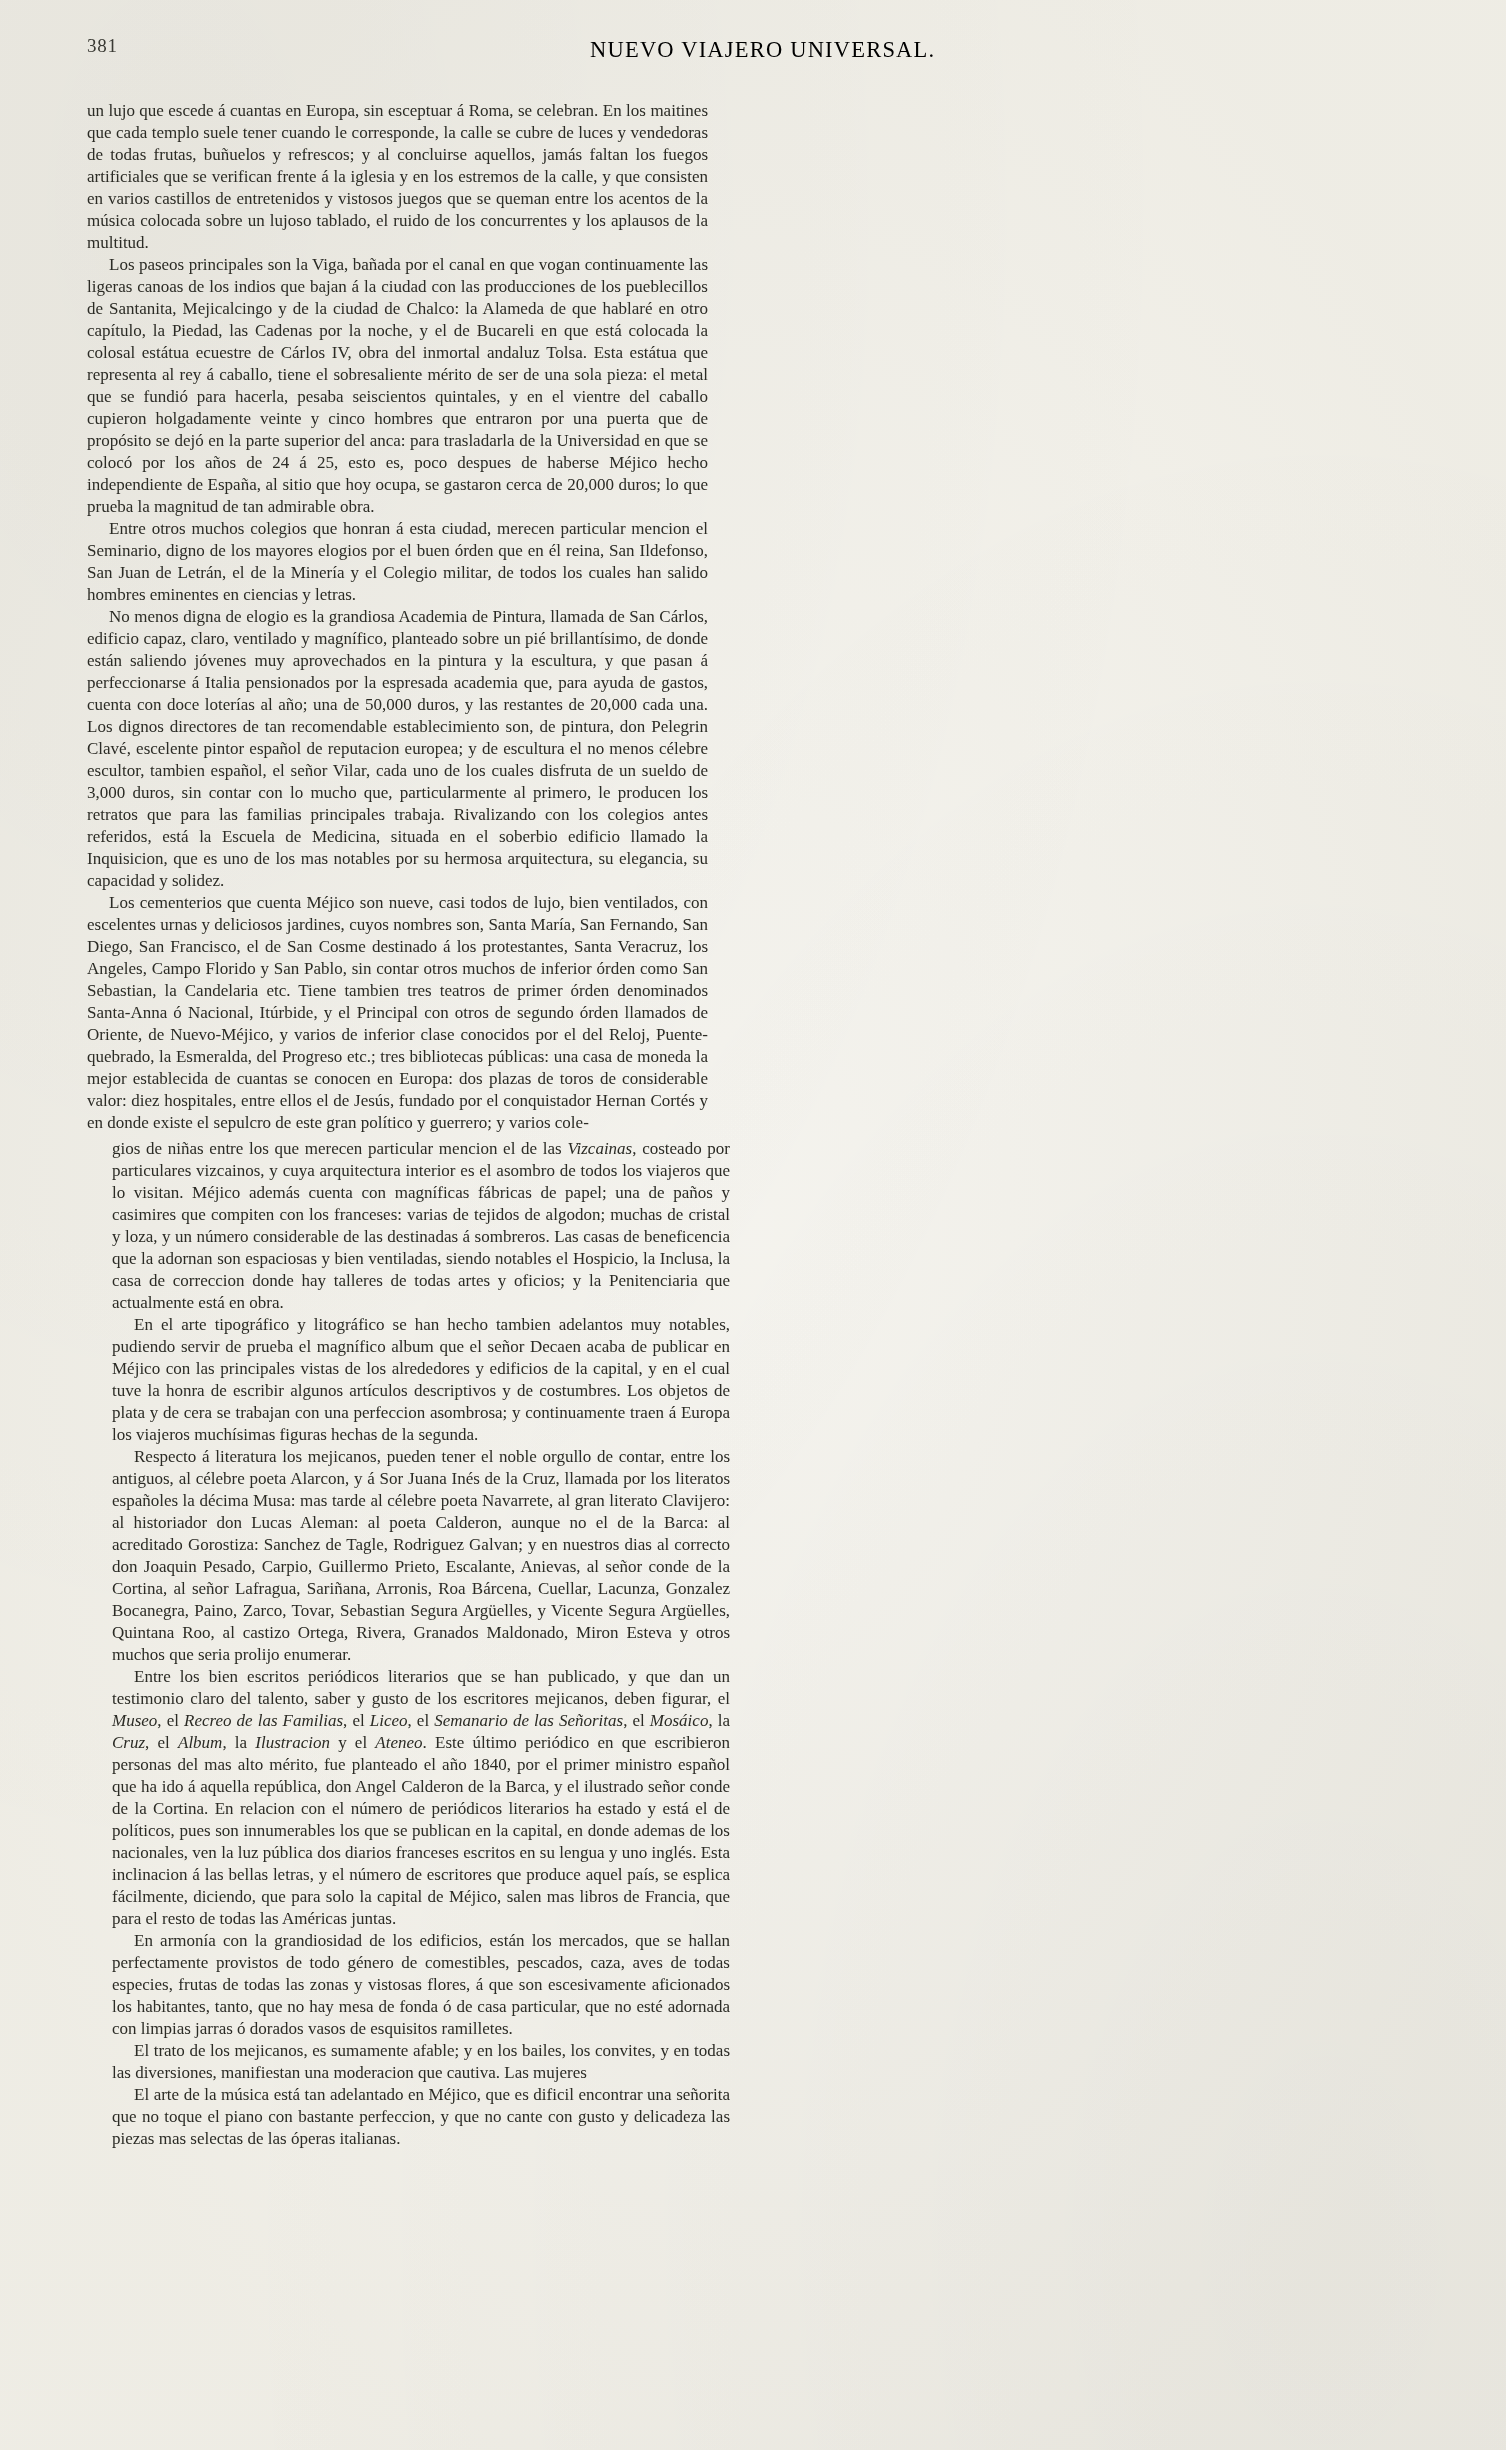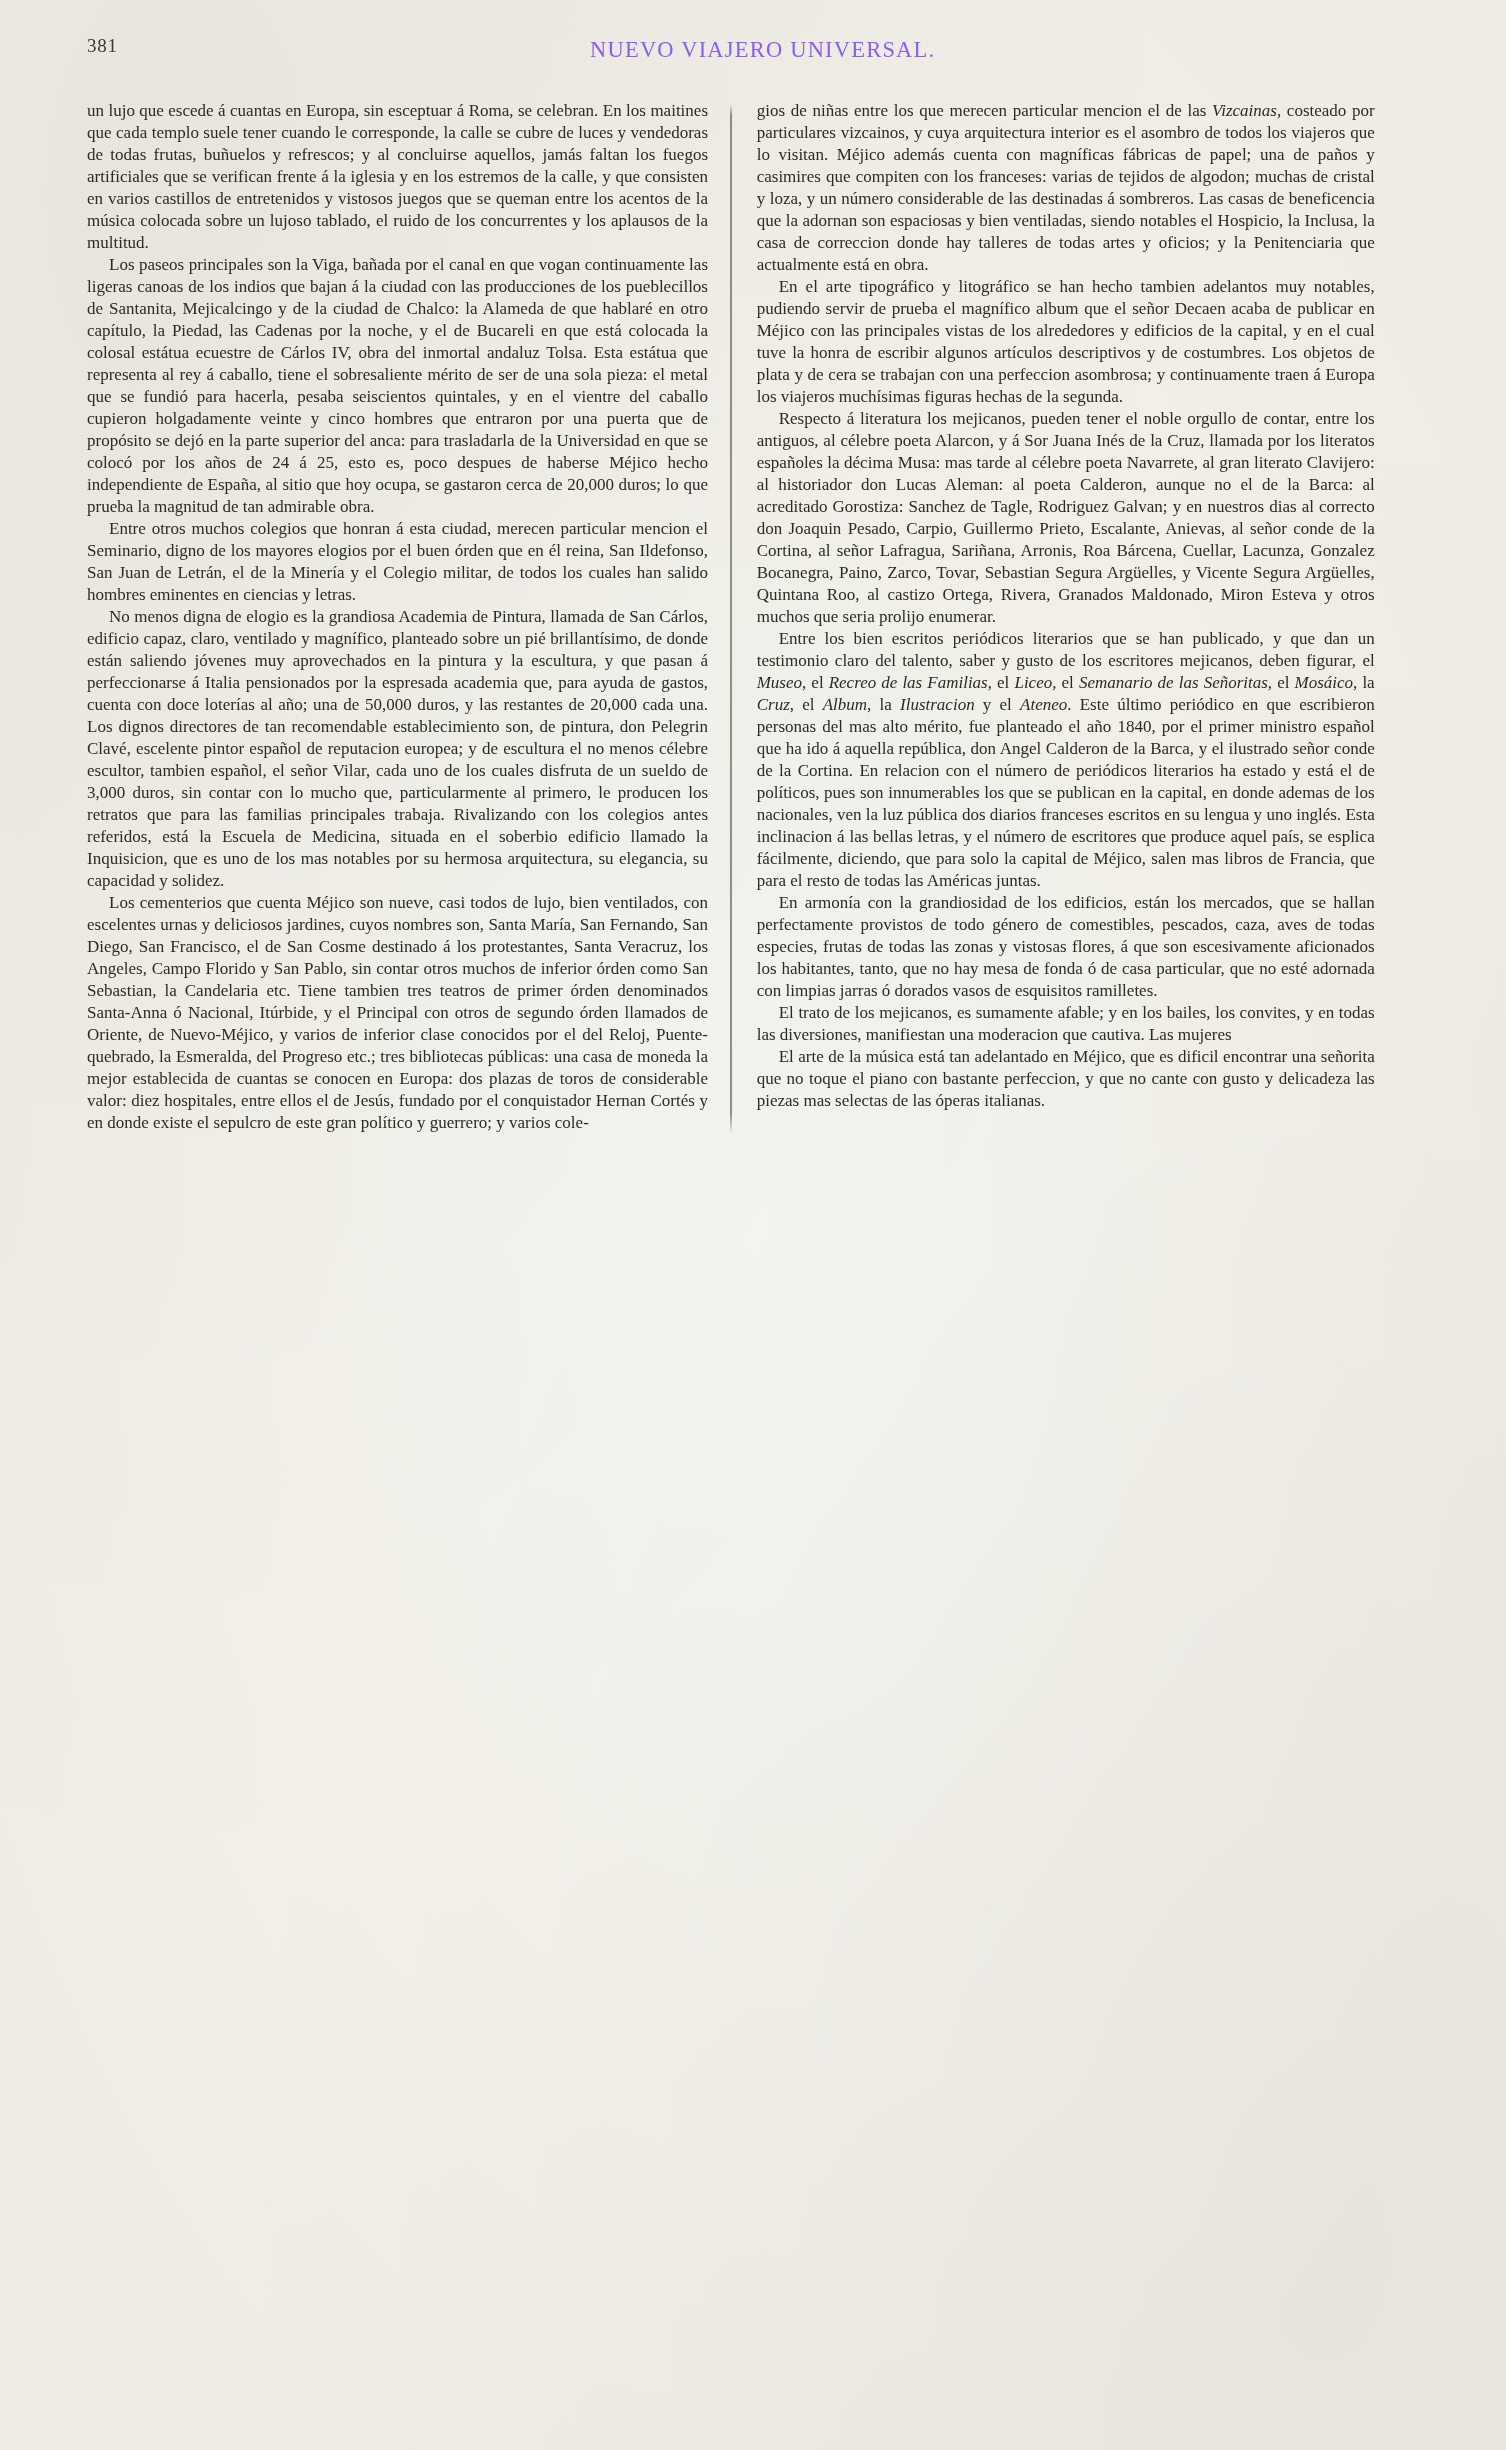--- a/index.html
+++ b/index.html
@@ -46,27 +46,28 @@
     font-family: "Liberation Serif", serif;
     font-size: 19px;
     letter-spacing: 0.8px;
     color: #3a3a34;
   }
   .running-title {
     text-align: center;
     font-family: "Liberation Serif", serif;
     font-size: 22.5px;
     letter-spacing: 1.2px;
-    color: #8b5cf6;
+    color: #000000;
     padding-left: 18.4px;
   }
   .columns {
     position: relative;
     margin: 13.4px 83px 0 87px;
     display: flex;
+    flex-direction: column;
     align-items: flex-start;
     gap: 0;
   }
   .col {
     width: 643px;
     box-sizing: border-box;
   }
   .col.left { padding-right: 22px; }
   .col.right { padding-left: 25px; }
   .rule {

